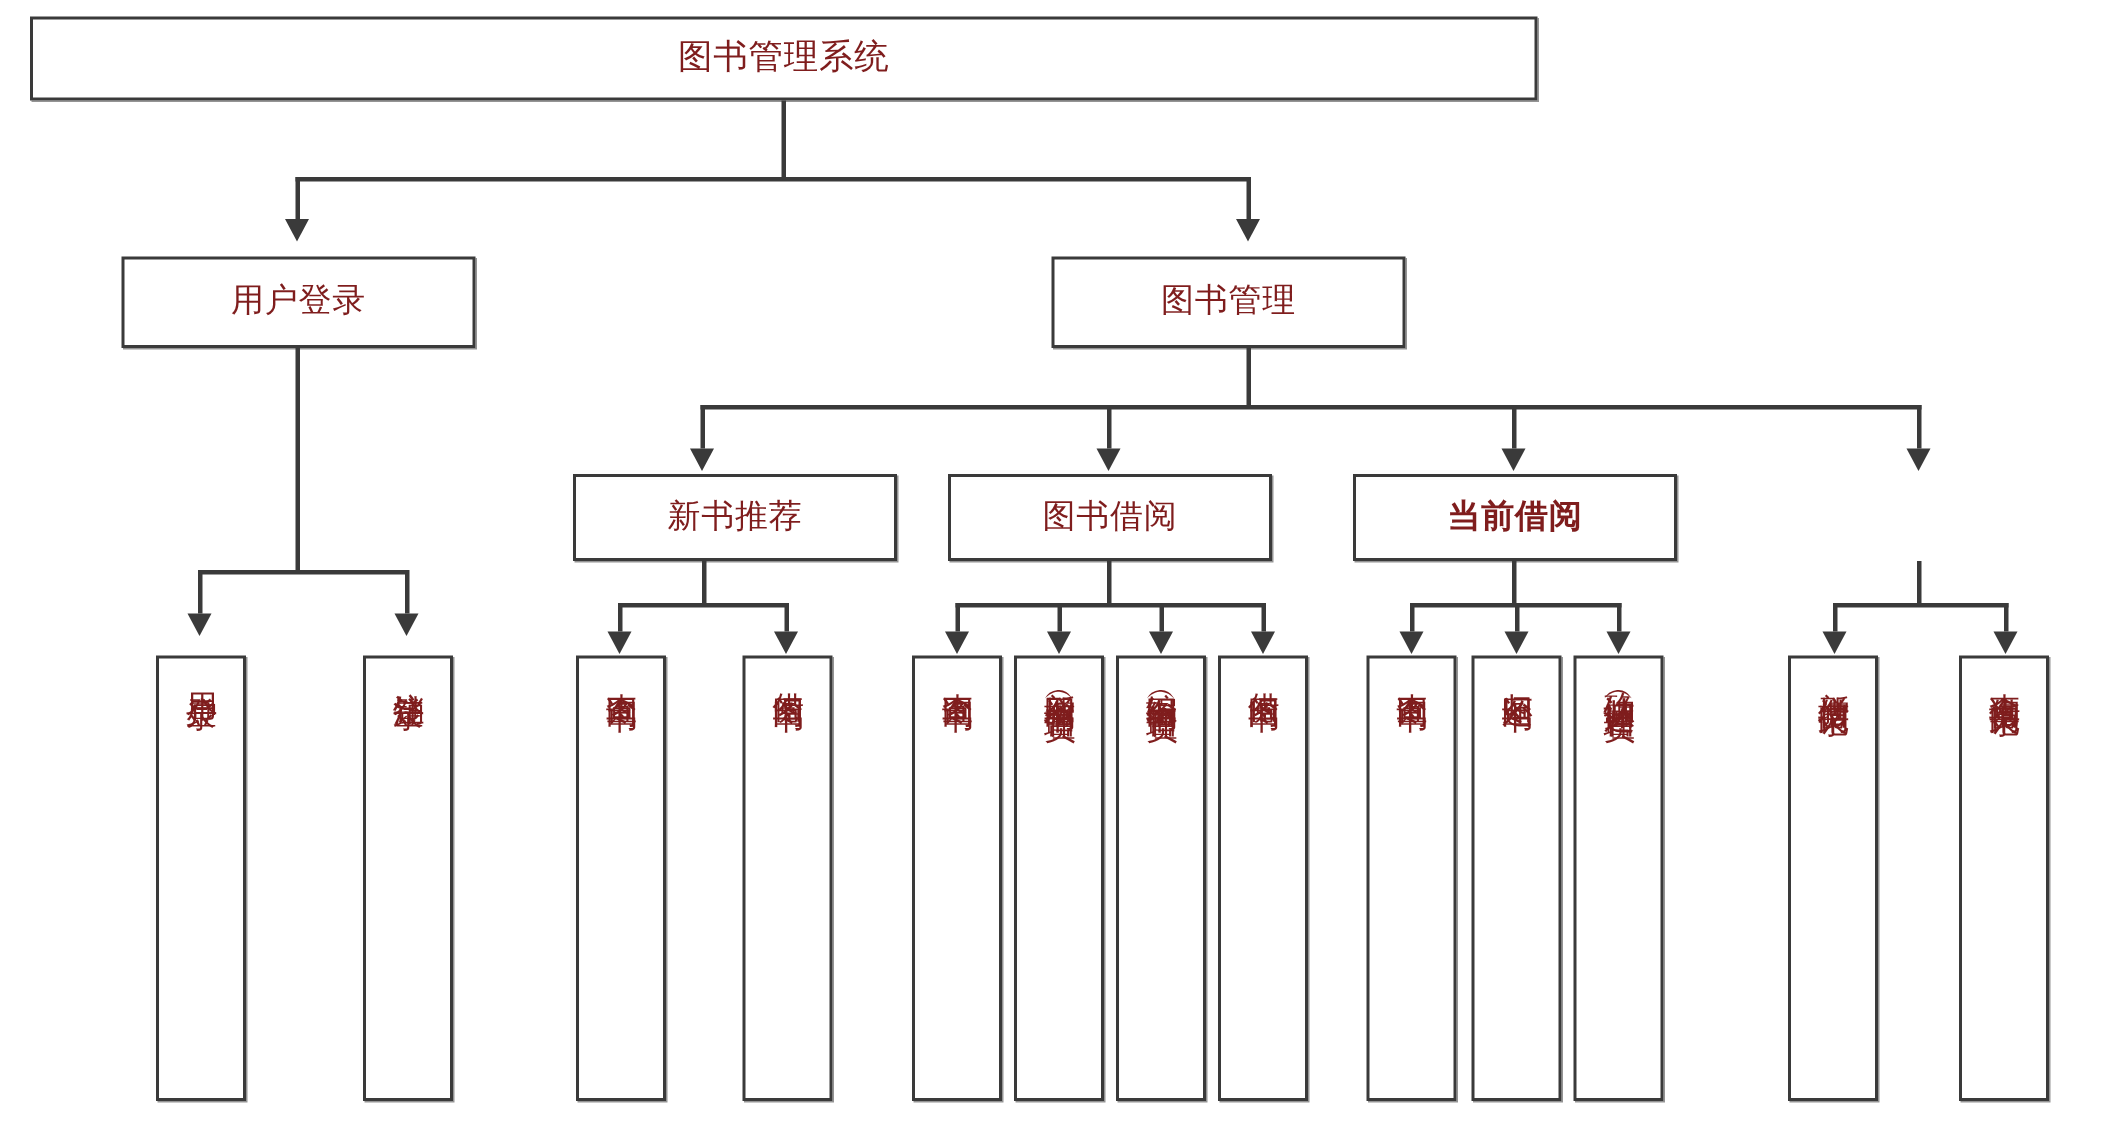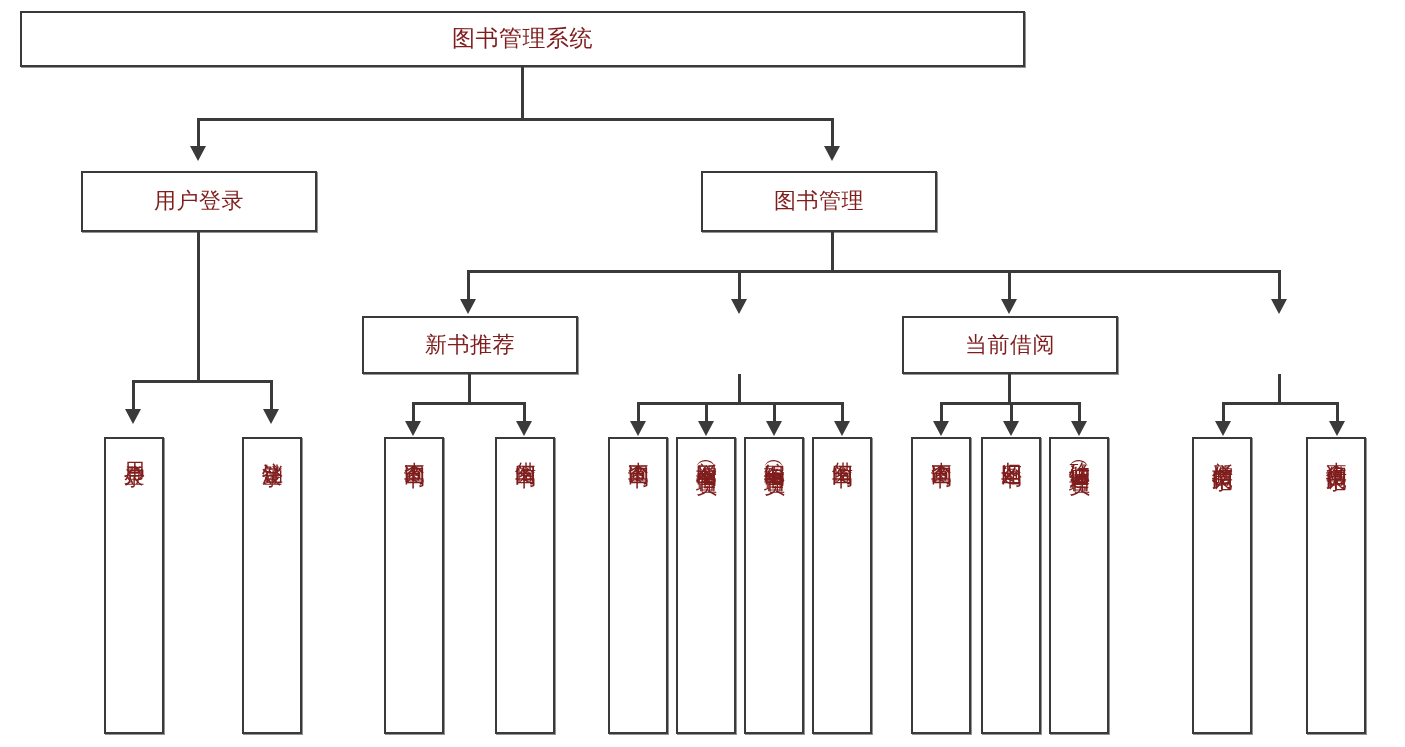--- a/index.html
+++ b/index.html
@@ -114,24 +114,27 @@
   <div class="line h" style="left:467px;top:270px;width:814px;"></div>
   <div class="line v" style="left:467px;top:270px;height:29px;"></div>
   <div class="arrow" style="left:460px;top:299px;"></div>
   <div class="line v" style="left:738px;top:270px;height:29px;"></div>
   <div class="arrow" style="left:731px;top:299px;"></div>
   <div class="line v" style="left:1008px;top:270px;height:29px;"></div>
   <div class="arrow" style="left:1001px;top:299px;"></div>
   <div class="line v" style="left:1278px;top:270px;height:29px;"></div>
   <div class="arrow" style="left:1271px;top:299px;"></div>
 
-  <div class="node horiz" style="left:362px;top:316px;width:216px;height:58px;">
+  <div class="node horiz" style="left:382px;top:316px;width:216px;height:58px;">
     <span class="label">新书推荐</span>
   </div>
-  <div class="node horiz" style="left:902px;top:316px;width:216px;height:58px;">
+  <div class="node horiz" style="left:632px;top:316px;width:216px;height:58px;">
+    <span class="label">图书借阅</span>
+  </div>
+  <div class="node horiz" style="left:902px;top:316px;width:216px;height:58px;font-weight:bold;">
     <span class="label">当前借阅</span>
   </div>
 
   <div class="line v" style="left:468px;top:374px;height:30px;"></div>
   <div class="line h" style="left:412px;top:402px;width:114px;"></div>
   <div class="line v" style="left:412px;top:402px;height:19px;"></div>
   <div class="arrow" style="left:405px;top:421px;"></div>
   <div class="line v" style="left:523px;top:402px;height:19px;"></div>
   <div class="arrow" style="left:516px;top:421px;"></div>
 

